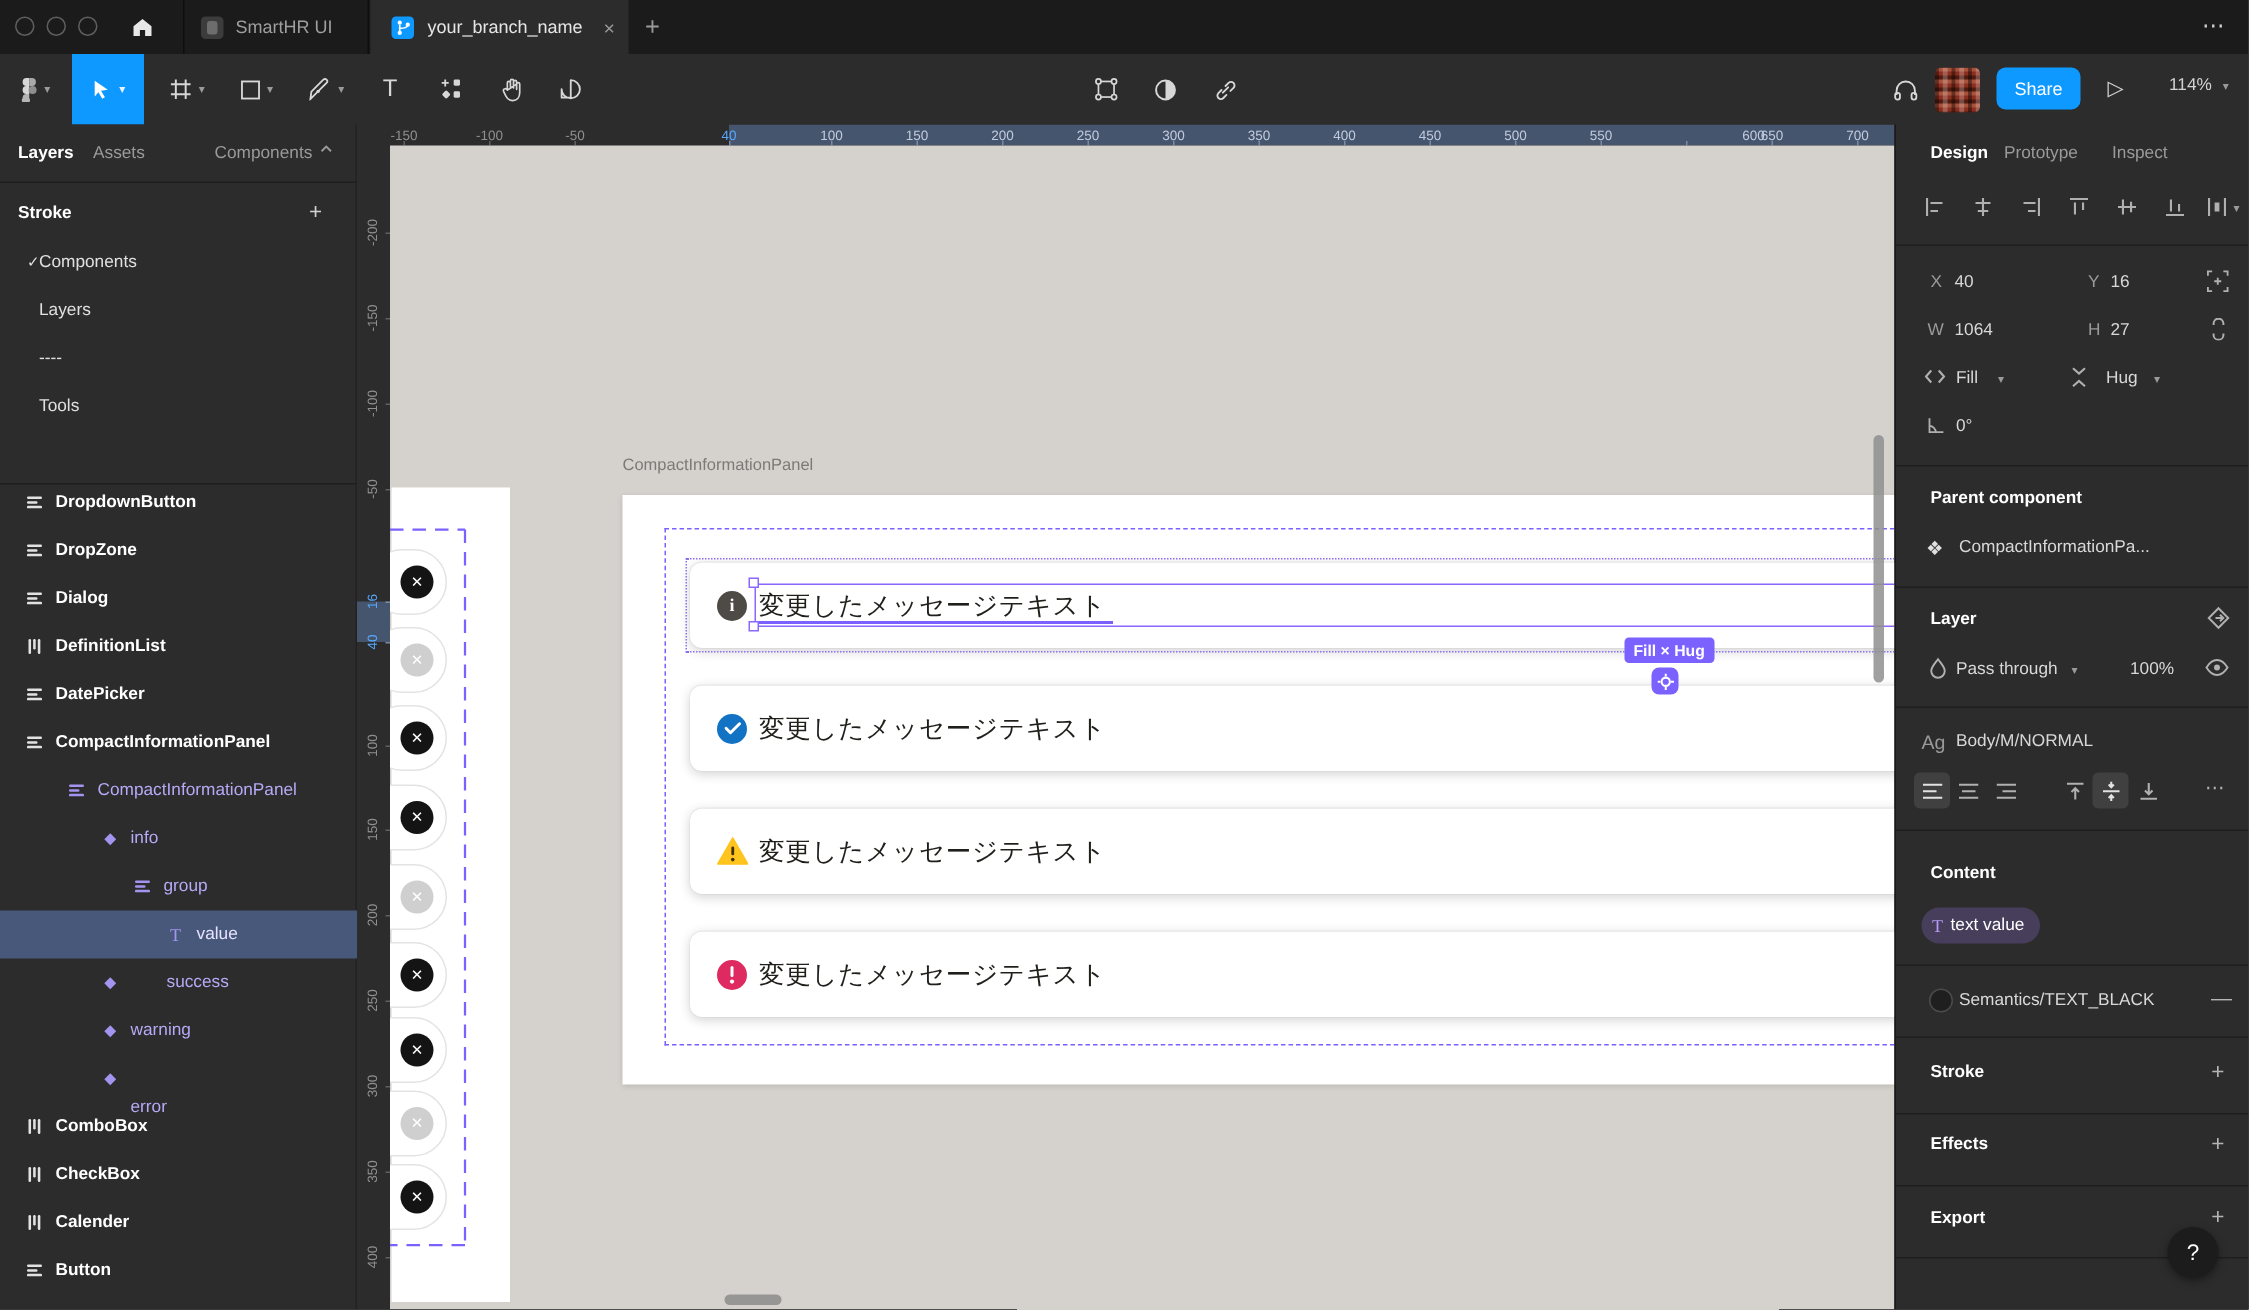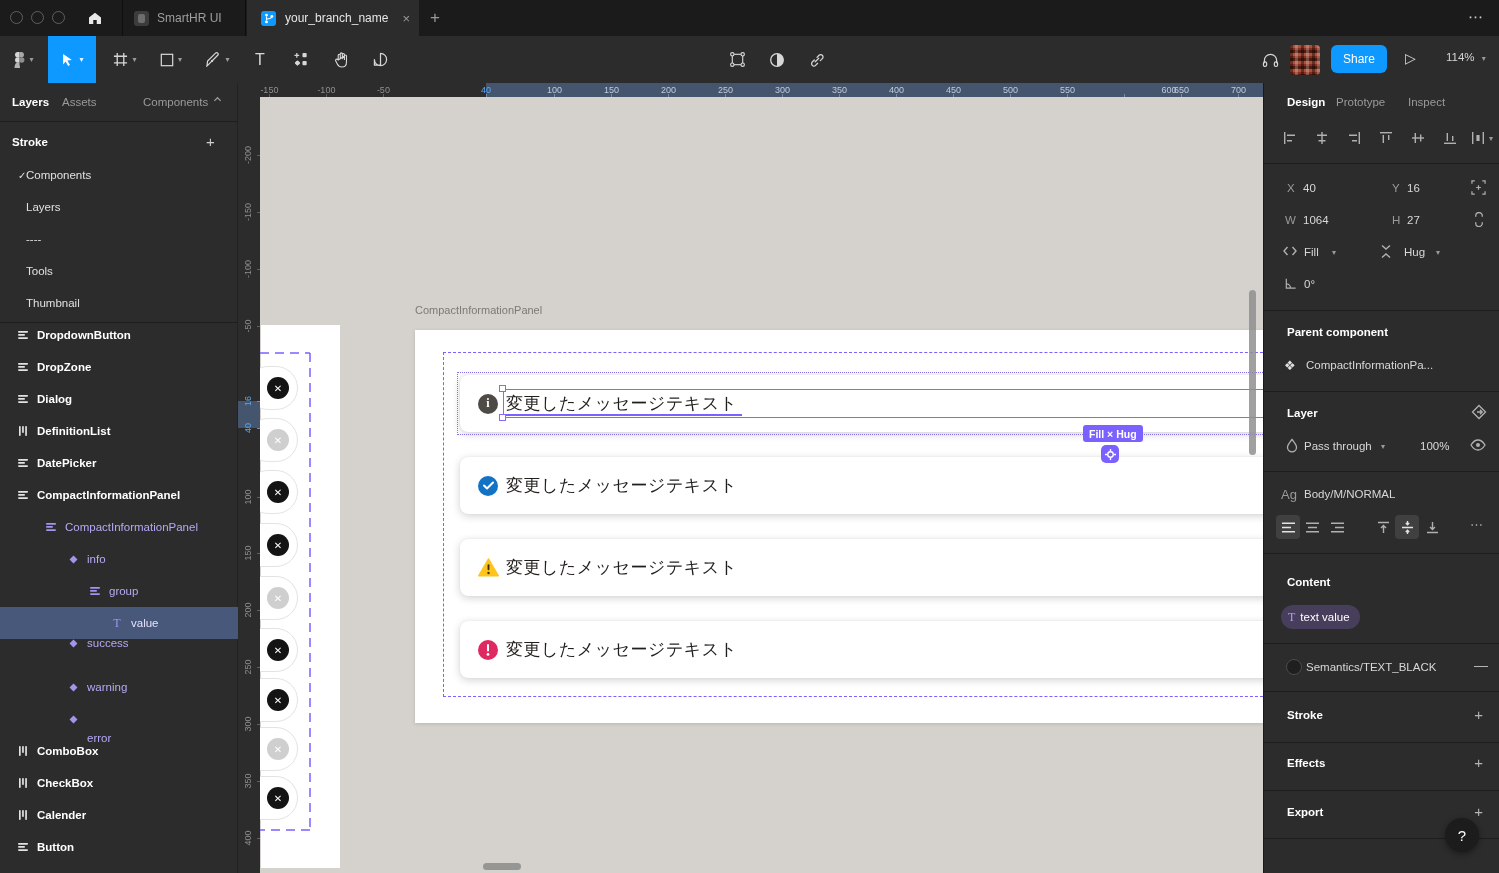--- a/index.html
+++ b/index.html
@@ -277,24 +277,20 @@
           <span class="row-label" style="color: rgb(224, 224, 224);">Layers</span>
         </div>
         <div class="abs layer-row" style="top: 64px;">
           <span style="width: 26px; padding-left: 18px; color: rgb(224, 224, 224); font-size: 10px;"></span>
           <span class="row-label" style="color: rgb(224, 224, 224);">----</span>
         </div>
         <div class="abs layer-row" style="top: 96px;">
           <span style="width: 26px; padding-left: 18px; color: rgb(224, 224, 224); font-size: 10px;"></span>
           <span class="row-label" style="color: rgb(224, 224, 224);">Tools</span>
         </div>
-        <div class="abs layer-row" style="top: 128px;">
-          <span style="width: 26px; padding-left: 18px; color: rgb(224, 224, 224); font-size: 10px;"></span>
-          <span class="row-label" style="color: rgb(224, 224, 224);">Thumbnail</span>
-        </div>
       </div>
     <div class="abs lb-divider" style="top:239px"></div>
     <div id="layers-list" class="abs" style="left:0;top:240px;width:238px;height:550px;overflow:hidden">
         <div class="abs layer-row" style="top: -4px;">
           <span class="licon" style="margin-left: 16px;">
             <svg width="12" height="12" viewBox="0 0 12 12" fill="#e2e2e2">
               <rect x="1" y="2" width="10" height="1.7" rx=".8"></rect>
               <rect x="1" y="5.1" width="7" height="1.7" rx=".8"></rect>
               <rect x="1" y="8.2" width="10" height="1.7" rx=".8"></rect>
             </svg>
@@ -378,21 +374,21 @@
             </svg>
           </span>
           <span class="row-label" style="color: rgb(183, 169, 246);">group</span>
         </div>
         <div class="abs layer-row sel" style="top: 284px;">
           <span class="licon" style="margin-left: 110px;">
             <span class="ticon" style="color:#a493ef">T</span>
           </span>
           <span class="row-label" style="color: rgb(231, 226, 255);">value</span>
         </div>
-        <div class="abs layer-row" style="top: 304px;">
+        <div class="abs layer-row" style="top: 316px; gap: 24px;">
           <span class="licon" style="margin-left: 66px;">
             <svg width="11" height="11" viewBox="0 0 11 11">
               <rect x="2.7" y="2.7" width="5.6" height="5.6" fill="#a493ef" transform="rotate(45 5.5 5.5)"></rect>
             </svg>
           </span>
           <span class="row-label" style="color: rgb(183, 169, 246);">success</span>
         </div>
         <div class="abs layer-row" style="top: 348px;">
           <span class="licon" style="margin-left: 66px;">
             <svg width="11" height="11" viewBox="0 0 11 11">

